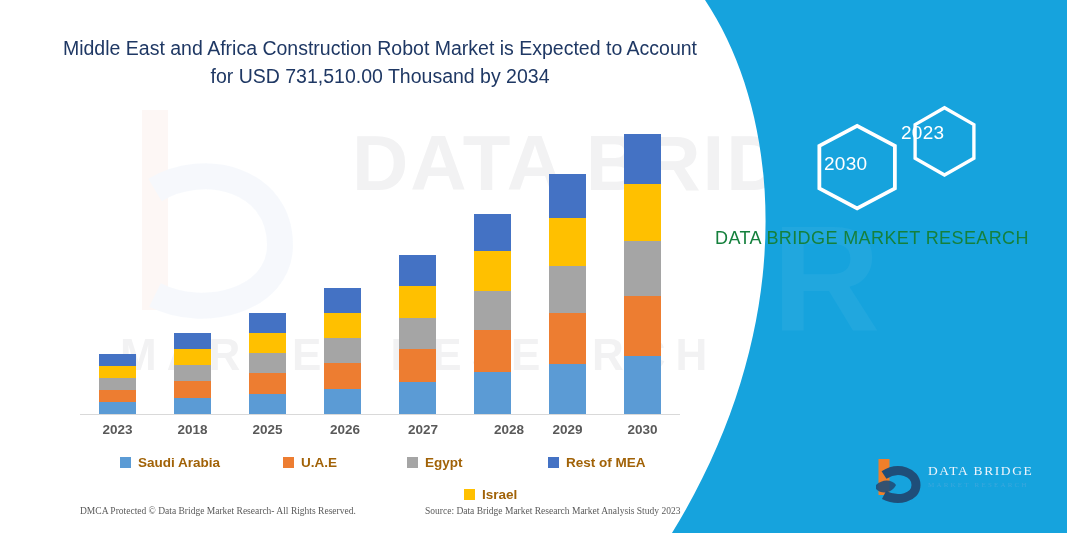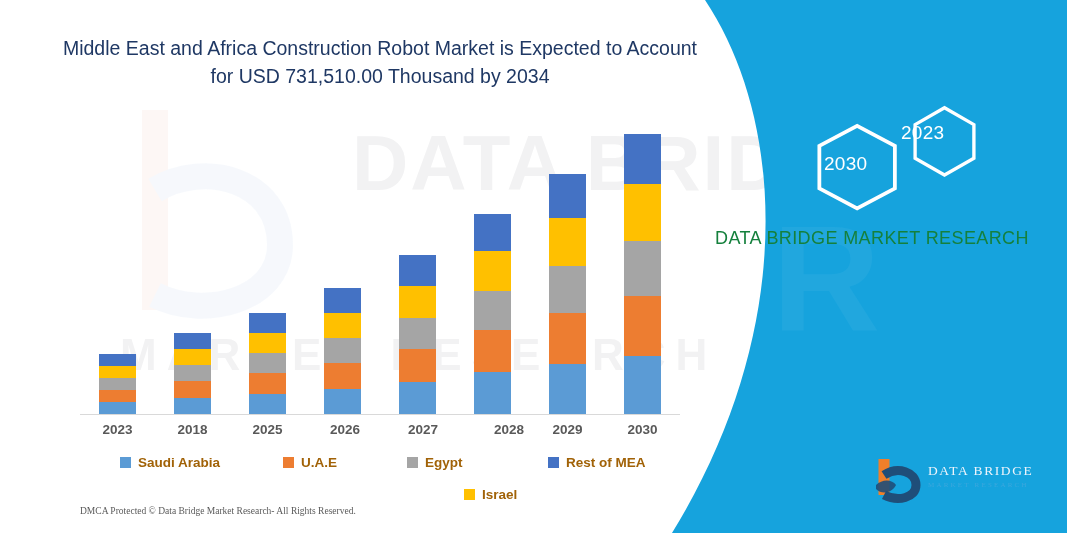--- a/index.html
+++ b/index.html
@@ -206,20 +206,21 @@
         <span class="lg-tx">Israel</span>
       </div>
       <div class="lg-item" style="left: 428px; top: 3px;">
         <span class="lg-sw" style="background: rgb(68, 114, 196);"></span>
         <span class="lg-tx">Rest of MEA</span>
       </div>
     </div>
 
   <div class="footer">
     <span class="f-left">DMCA Protected © Data Bridge Market Research-  All Rights Reserved.</span>
+    <span class="f-right">Source: Data Bridge Market Research  Market Analysis Study 2023</span>
   </div>
 
   <div class="right-panel">
     <svg width="400" height="533" viewBox="0 0 400 533">
       <path d="M400 0 L38 0 C 118 120, 130 330, 5 533 L400 533 Z" fill="#16a3dd"></path>
       <text x="105" y="330" font-family="Liberation Sans, sans-serif" font-size="150" font-weight="bold" fill="#2aabe0" opacity="0.55">R</text>
     </svg>
 
     <div class="panel-content">
 

